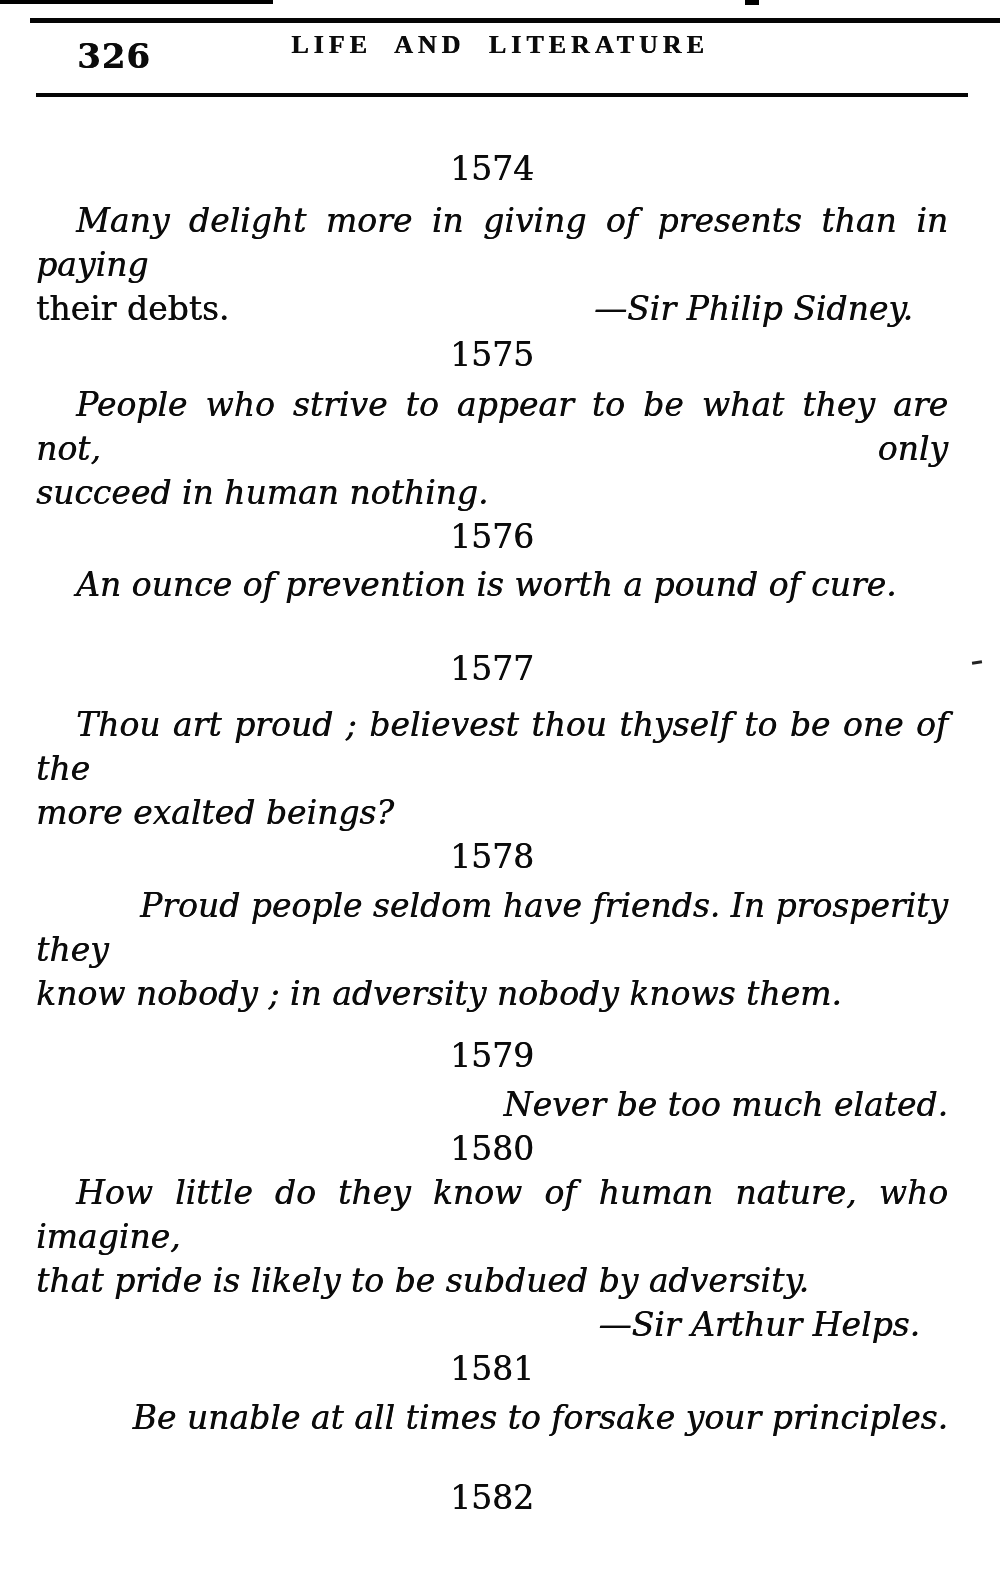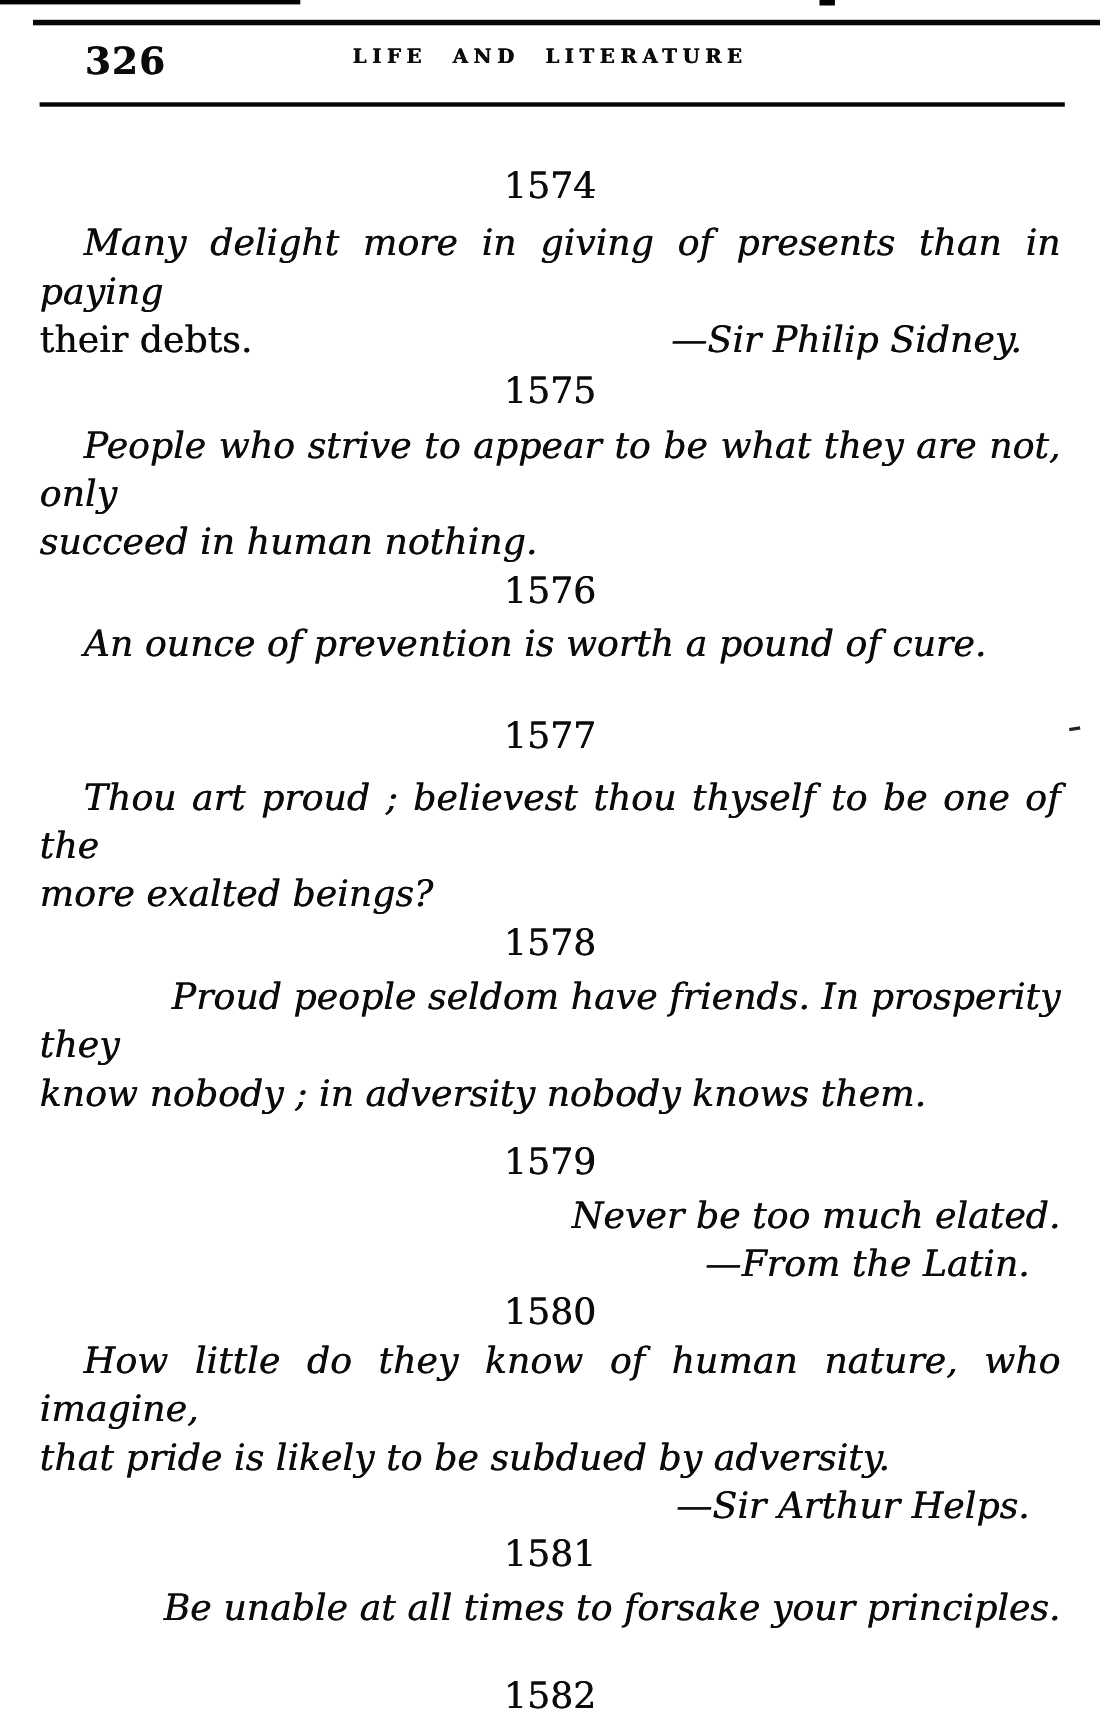--- a/index.html
+++ b/index.html
@@ -19,29 +19,29 @@
   .edge-dot { position: absolute; top: 0; left: 745px; width: 14px; height: 5px; background: #000; }
   .rule-top { position: absolute; top: 18px; left: 30px; right: 0; height: 5px; background: #050505; }
   .rule-bottom { position: absolute; top: 93px; left: 36px; width: 932px; height: 4px; background: #050505; }
   .stray-mark { position: absolute; top: 661px; left: 972px; width: 10px; height: 3px; background: #222; transform: rotate(-8deg); }
 
   .page-number {
     position: absolute; top: 36px; left: 37px;
     font-size: 34px; font-weight: bold; letter-spacing: 1px; margin-left: 40px;
   }
   .running-title {
-    position: absolute; top: 41px; left: 0; width: 100%;
+    position: absolute; top: 30px; left: 0; width: 100%;
     text-align: center;
-    font-size: 18px; font-weight: bold;
-    letter-spacing: 5px; word-spacing: 12px;
+    font-size: 26px; font-weight: bold;
+    letter-spacing: 5px; word-spacing: 12px; font-family: Liberation Serif, serif;
   }
 
   .content {
     position: absolute; top: 0; left: 0; right: 0; bottom: 0;
-    padding: 147px 36px 0 36px;
+    padding: 147px 52px 0 36px;
     font-size: 33px; line-height: 44px;
   }
   .qnum { text-align: center; }
   .line { white-space: nowrap; font-style: italic; }
   .j { white-space: normal; text-align: justify; text-align-last: justify; }
   .ind { text-indent: 40px; }
   .flexrow { display: flex; justify-content: space-between; padding-right: 35px; white-space: normal; }
   .attr { font-style: italic; text-align: center; }
   .attr-line { text-align: right; padding-right: 28px; white-space: normal; }
   .mt2 { margin-top: 2px; }  .mt4 { margin-top: 4px; }
@@ -82,23 +82,20 @@
     <div class="qnum mt40">1577</div>
     <div class="line j ind mt12">Thou art proud ; believest thou thyself to be one of the</div>
     <div class="line">more exalted beings?</div>
 
     <div class="qnum">1578</div>
     <div class="line j ind mt5">Proud people seldom have friends.  In prosperity they</div>
     <div class="line">know nobody ; in adversity nobody knows them.</div>
 
     <div class="qnum mt26">1579</div>
     <div class="line ind mt5">Never be too much elated.</div>
-    <div class="attr-line">
-      <span class="attr">—From the Latin.</span>
-    </div>
 
     <div class="qnum">1580</div>
     <div class="line j ind">How little do they know of human nature, who imagine,</div>
     <div class="line">that pride is likely to be subdued by adversity.</div>
     <div class="attr-line">
       <span class="attr">—Sir Arthur Helps.</span>
     </div>
 
     <div class="qnum">1581</div>
     <div class="line ind mt5">Be unable at all times to forsake your principles.</div>

